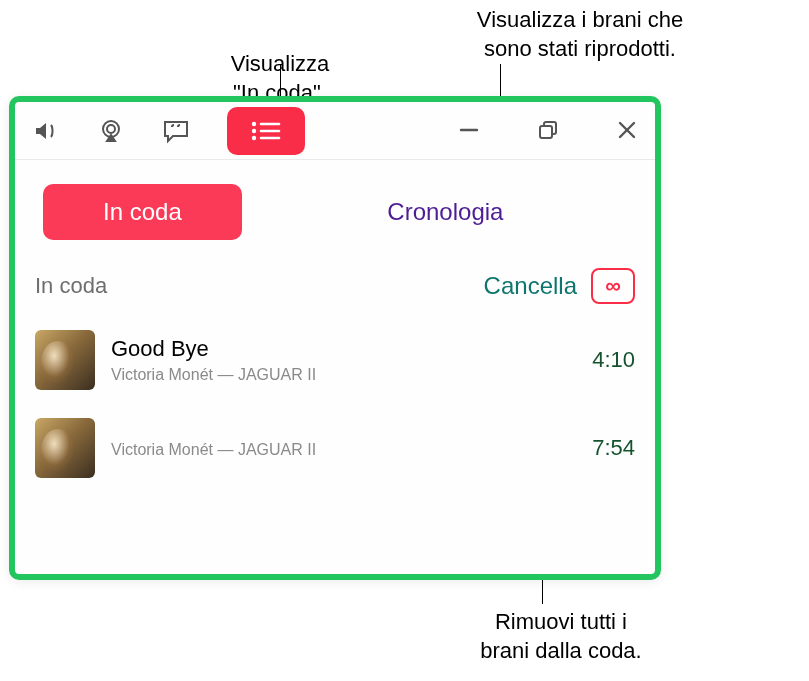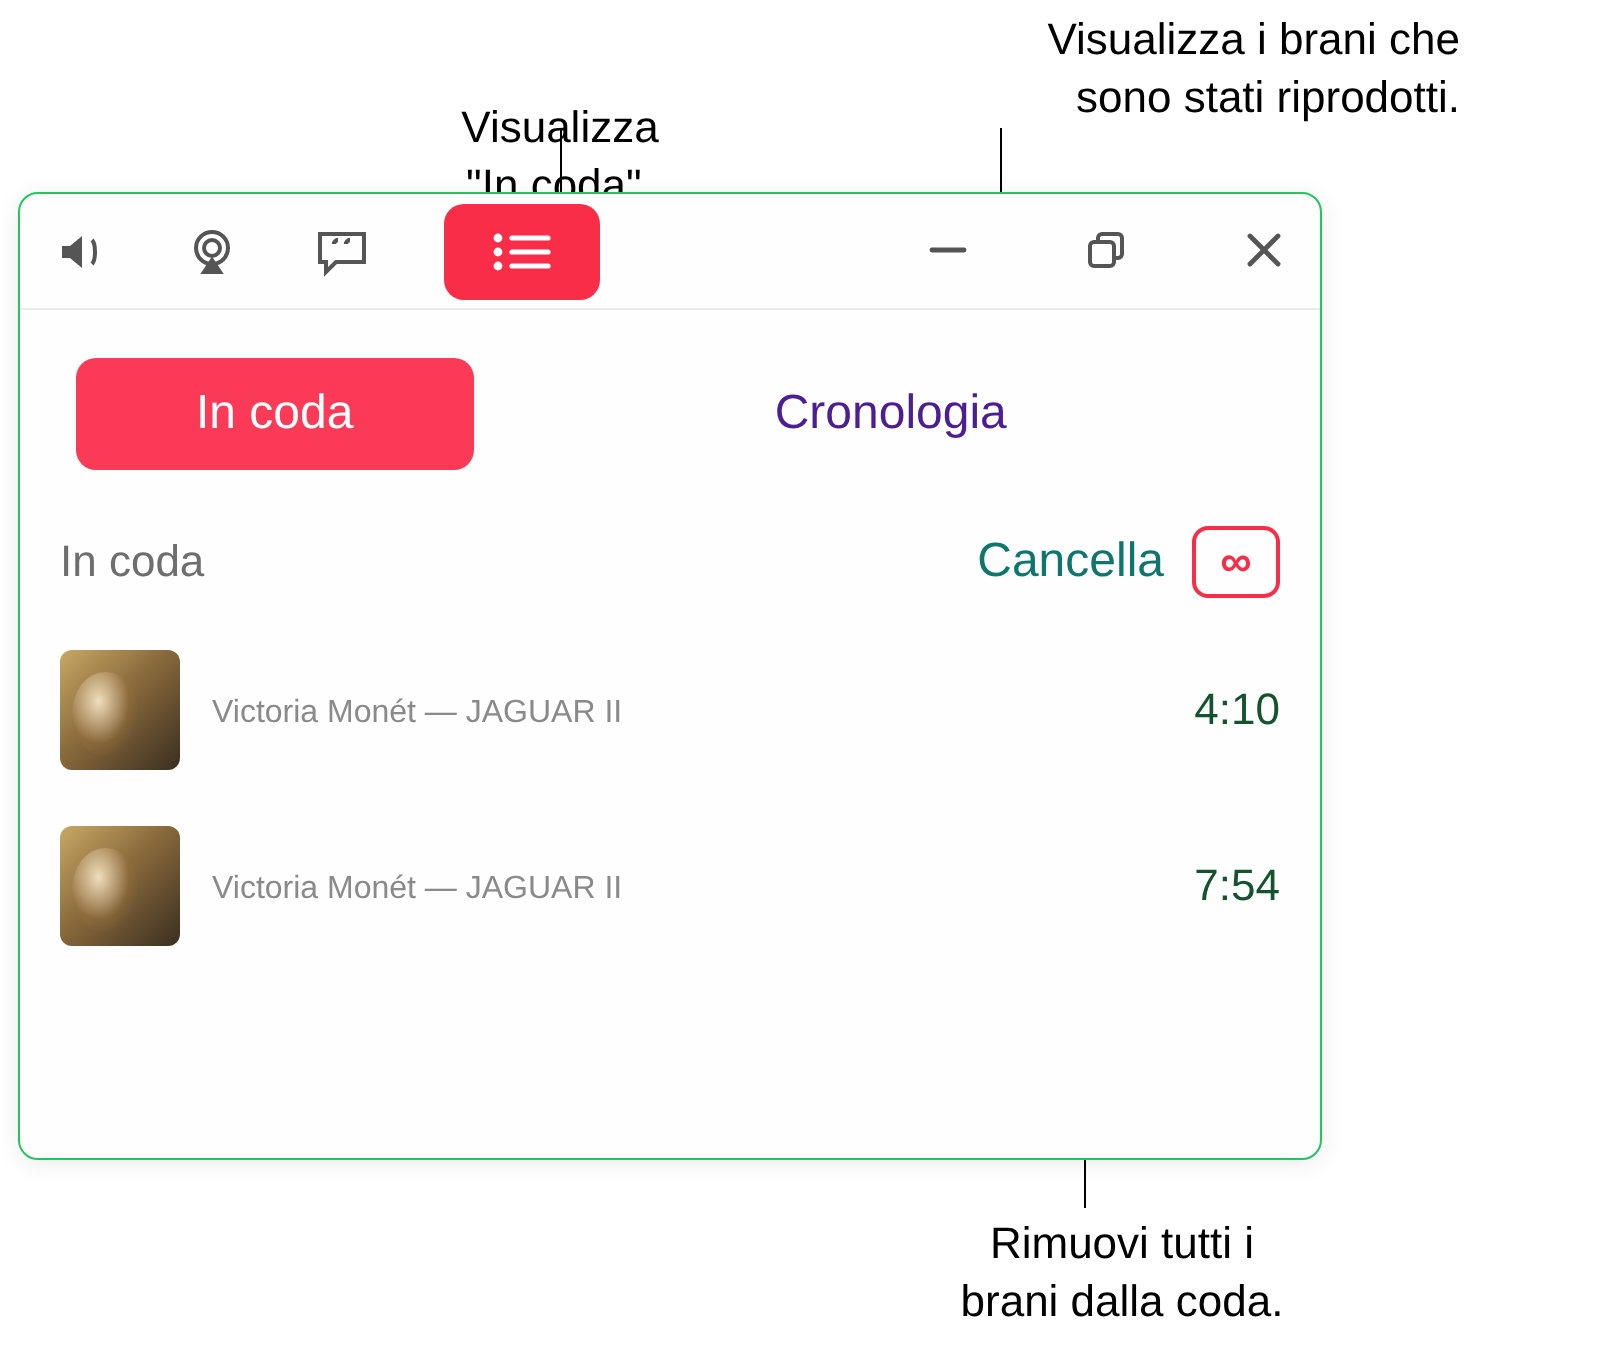--- a/index.html
+++ b/index.html
@@ -20,21 +20,21 @@
     .callout-line {
       position: absolute;
       background: #000;
     }
     .mini-player {
       position: absolute;
       left: 9px;
       top: 96px;
       width: 652px;
       height: 484px;
-      border: 1px solid #22c55e;
+      border: 6px solid #22c55e;
       border-radius: 10px;
       background: #fefefe;
       overflow: hidden;
       box-shadow: 0 2px 12px rgba(0,0,0,0.08);
     }
     .titlebar {
       height: 58px;
       display: flex;
       align-items: center;
       padding: 0 18px;
@@ -162,21 +162,21 @@
       color: #14532d;
     }
     svg { display: block; }
   </style>
 </head>
 <body>
 
 <div class="callout" style="left:170px; top:6px; width:220px;margin-top:44px;">Visualizza<br>"In coda".</div>
 <div class="callout-line" style="left:280px; top:64px; width:1px; height:32px;"></div>
 
-<div class="callout" style="left:430px; top:6px; width:300px;text-align:right;">Visualizza i brani che<br>sono stati riprodotti.</div>
+<div class="callout" style="left:430px; top:6px; width:300px;">Visualizza i brani che<br>sono stati riprodotti.</div>
 <div class="callout-line" style="left:500px; top:64px; width:1px; height:190px;"></div>
 
 <div class="callout" style="left:446px; top:608px; width:230px;">Rimuovi tutti i<br>brani dalla coda.</div>
 <div class="callout-line" style="left:542px; top:354px; width:1px; height:250px;"></div>
 
 <div class="mini-player">
 
   <div class="titlebar">
     <div class="traffic-row">
       <span class="traffic-icon">
@@ -241,20 +241,21 @@
     <div class="spacer"></div>
     <span class="cancella">Cancella</span>
     <span class="autoplay">∞</span>
   </div>
 
   <div class="track-list">
 
     <div class="track-row">
       <div class="artwork"></div>
       <div class="track-info">
+        <div class="track-title">Good Bye</div>
         <div class="track-meta">
           <span>Victoria Monét</span> — <span>JAGUAR II</span>
         </div>
       </div>
       <div class="track-time">4:10</div>
     </div>
 
     <div class="track-row">
       <div class="artwork"></div>
       <div class="track-info">

